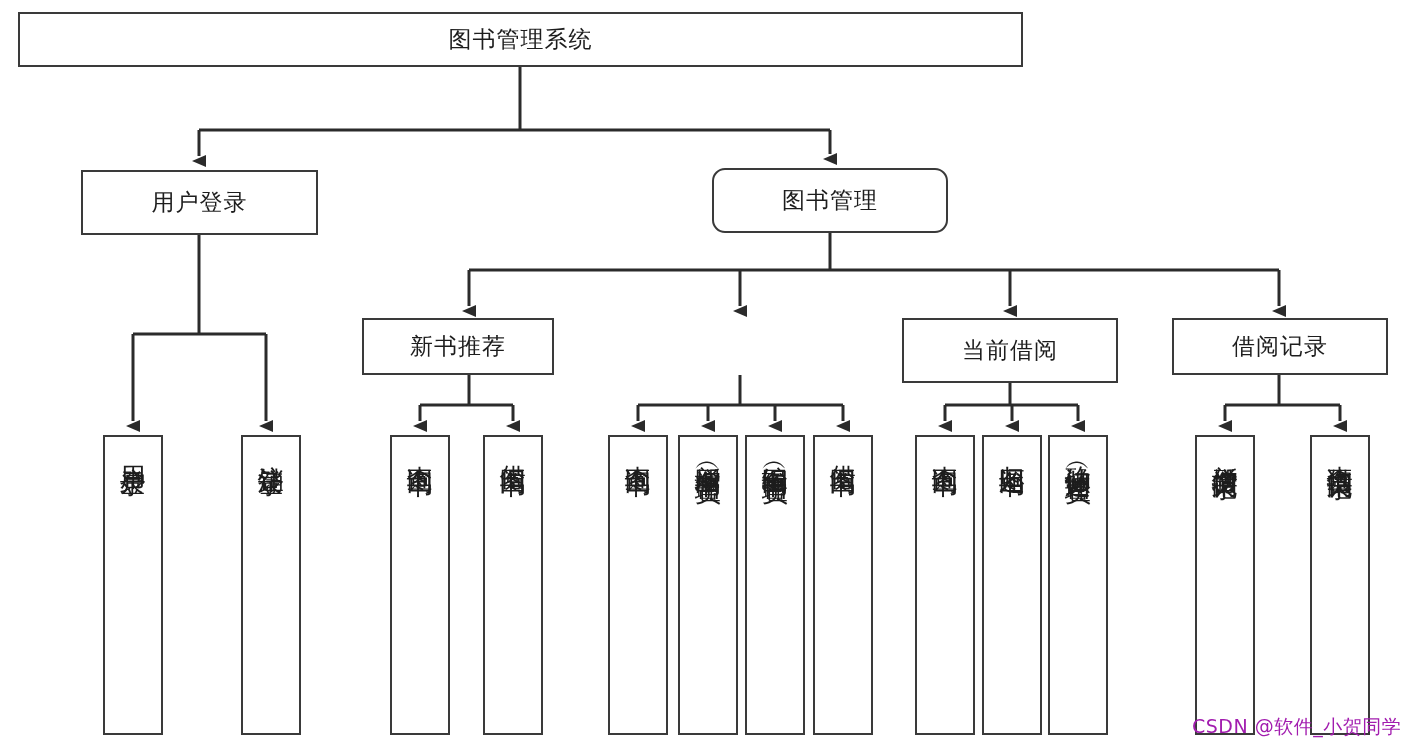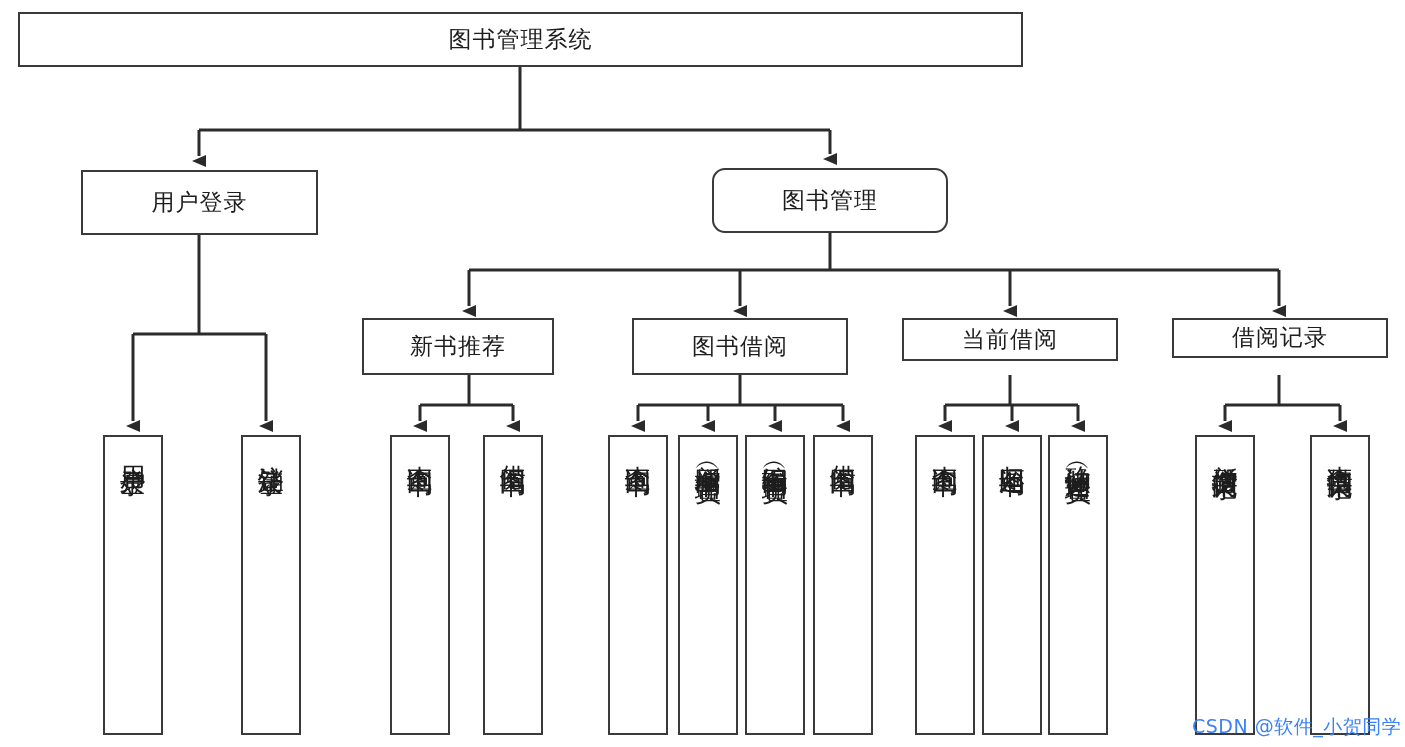--- a/index.html
+++ b/index.html
@@ -54,21 +54,21 @@
     line-height: 1.18;
     letter-spacing: 2px;
     white-space: nowrap;
     color: #1d1d1d;
   }
   .watermark {
     position: absolute;
     left: 1192px;
     top: 714px;
     font-size: 19px;
-    color: #3b82f6;
+    color: #a21caf;
     white-space: nowrap;
     letter-spacing: 0.5px;
   }
 </style>
 </head>
 <body>
 
 <div id="canvas">
 
   <svg id="edges" viewBox="0 0 1405 747" xmlns="http://www.w3.org/2000/svg">
@@ -131,27 +131,24 @@
   <div class="node horiz" style="left:81px; top:170px; width:237px; height:65px;">
     <span>用户登录</span>
   </div>
   <div class="node horiz" style="left:712px; top:168px; width:236px; height:65px;border-radius:13px;">
     <span>图书管理</span>
   </div>
 
   <div class="node horiz" style="left:362px; top:318px; width:192px; height:57px;">
     <span>新书推荐</span>
   </div>
-  <div class="node horiz" style="left:632px; top:318px; width:216px; height:57px;">
-    <span>图书借阅</span>
-  </div>
-  <div class="node horiz" style="left:902px; top:318px; width:216px; height:43px;">
+  <div class="node horiz" style="left:902px; top:318px; width:216px; height:65px;">
     <span>当前借阅</span>
   </div>
-  <div class="node horiz" style="left:1172px; top:318px; width:216px; height:40px;">
+  <div class="node horiz" style="left:1172px; top:318px; width:216px; height:57px;">
     <span>借阅记录</span>
   </div>
 
   <div class="node leaf" style="left:103px; top:435px; width:60px; height:300px;">
     <span class="vtext">用户登录</span>
   </div>
   <div class="node leaf" style="left:241px; top:435px; width:60px; height:300px;">
     <span class="vtext">注销登录</span>
   </div>
 

